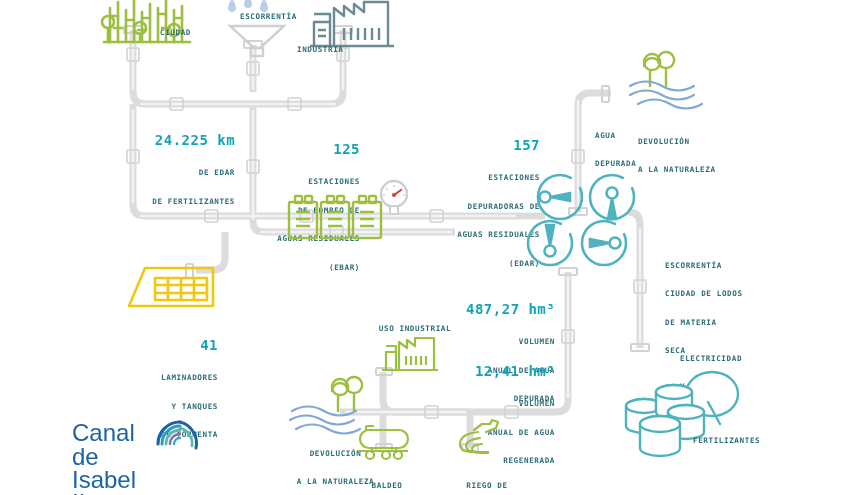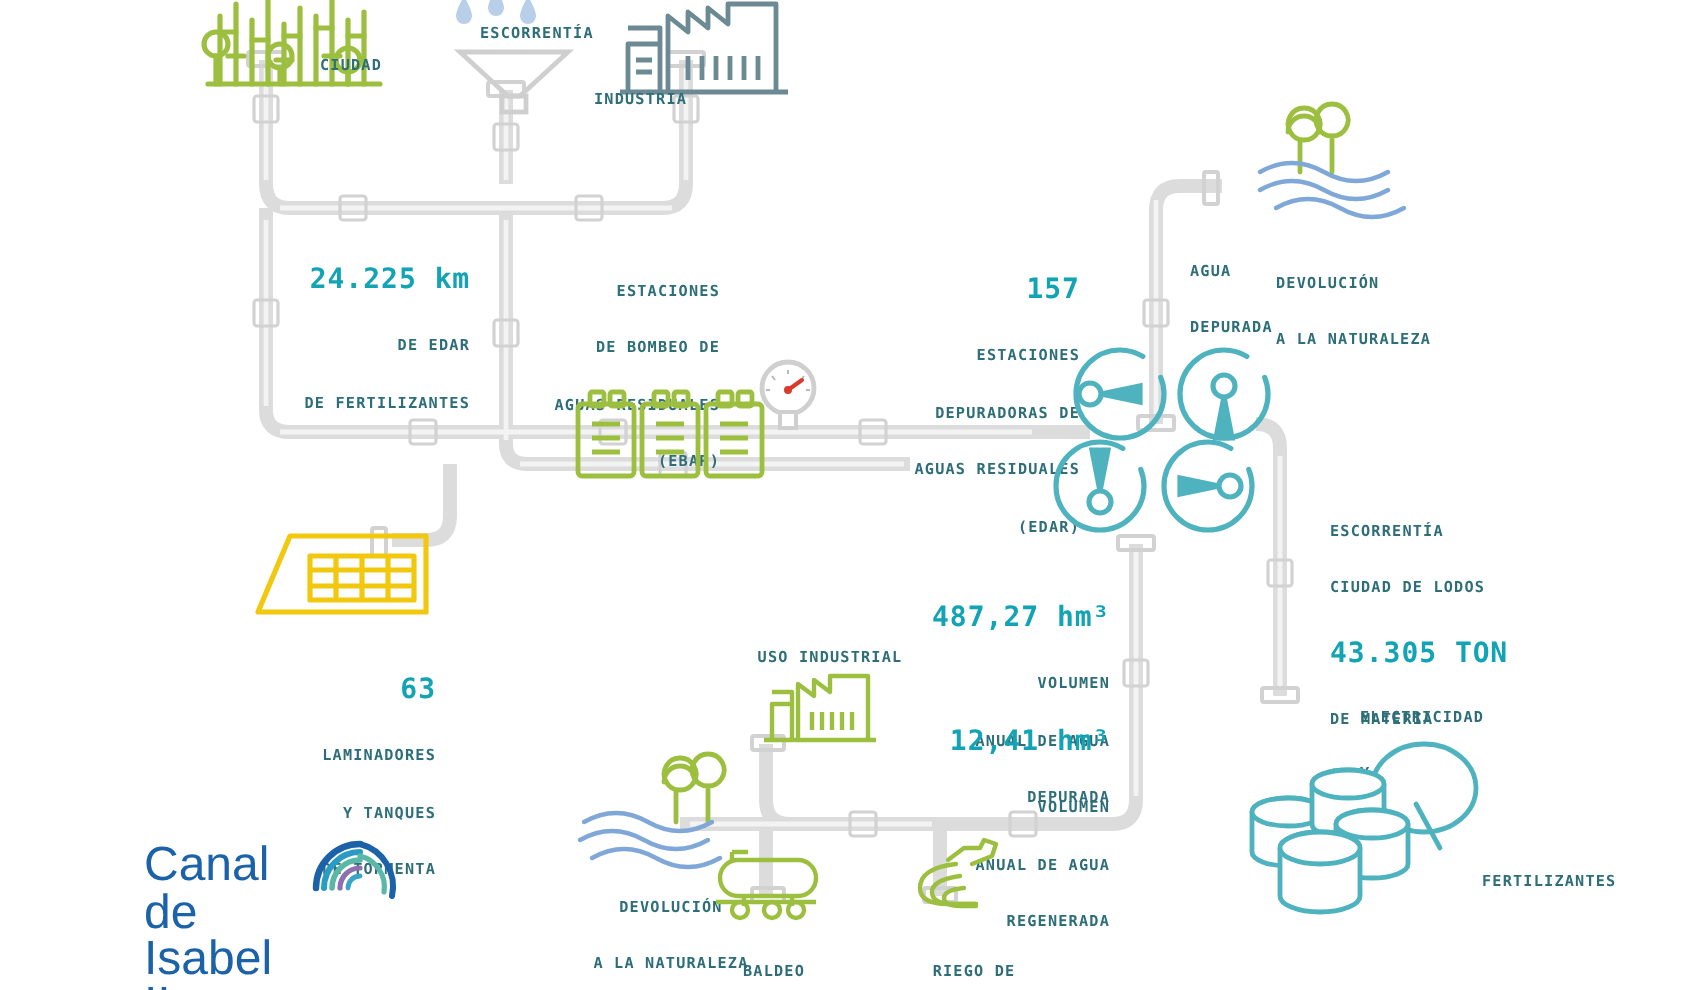--- a/index.html
+++ b/index.html
@@ -152,20 +152,21 @@
   </svg>
   <div class="lbl" style="left:297px;top:45px;">INDUSTRIA</div>
 
   <div class="lbl r" style="left:100px;top:113px;width:135px;">
     <span class="num"><span>24.225</span>&nbsp;<span class="u">km</span></span>
     <span class="sub">DE EDAR</span>
     <span class="sub">DE FERTILIZANTES</span>
   </div>
 
   <div class="lbl r" style="left:255px;top:122px;width:105px;">
+    <span class="num">125</span>
     <span class="sub">ESTACIONES</span>
     <span class="sub">DE BOMBEO DE</span>
     <span class="sub">AGUAS RESIDUALES</span>
     <span class="sub">(EBAR)</span>
   </div>
 
   <div class="lbl r" style="left:425px;top:118px;width:115px;">
     <span class="num">157</span>
     <span class="sub">ESTACIONES</span>
     <span class="sub">DEPURADORAS DE</span>
@@ -240,21 +241,21 @@
   </div>
 
   <svg width="95" height="70" style="left:125px;top:258px;">
     <g stroke="#f2c80f" stroke-width="2.6" fill="none" stroke-linejoin="round">
       <path d="M4,48 L20,10 L88,10 L88,48 Z"></path>
       <rect x="30" y="20" width="52" height="22"></rect>
       <path d="M30,27 L82,27 M30,35 L82,35 M43,20 L43,42 M56,20 L56,42 M69,20 L69,42"></path>
     </g>
   </svg>
   <div class="lbl r" style="left:120px;top:318px;width:98px;">
-    <span class="num">63</span>
+    <span class="num">41</span>
     <span class="sub">LAMINADORES</span>
     <span class="sub">Y TANQUES</span>
     <span class="sub">DE TORMENTA</span>
   </div>
 
   <div class="lbl r" style="left:455px;top:282px;width:100px;">
     <span class="num"><span>487,27</span>&nbsp;<span class="u">hm³</span></span>
     <span class="sub">VOLUMEN</span>
     <span class="sub">ANUAL DE AGUA</span>
     <span class="sub">DEPURADA</span>
@@ -263,21 +264,20 @@
   <div class="lbl r" style="left:455px;top:344px;width:100px;">
     <span class="num"><span>12,41</span>&nbsp;<span class="u">hm³</span></span>
     <span class="sub">VOLUMEN</span>
     <span class="sub">ANUAL DE AGUA</span>
     <span class="sub">REGENERADA</span>
   </div>
 
   <div class="lbl" style="left:665px;top:242px;width:150px;">
     <span class="sub">ESCORRENTÍA</span>
     <span class="sub">CIUDAD DE LODOS</span>
-    <span class="num" style="margin-top:1px;"><span>43.305</span>&nbsp;<span class="u">TON</span></span>
     <span class="sub">DE MATERIA</span>
     <span class="sub">SECA</span>
   </div>
 
   <div class="lbl" style="left:680px;top:335px;">
     <span class="sub">ELECTRICIDAD</span>
     <span class="sub">Y BIOGÁS</span>
   </div>
 
   <svg width="140" height="90" style="left:612px;top:372px;">
@@ -295,21 +295,21 @@
       <g>
         <path d="M56,40 a18,7 0 0 1 36,0 L92,60 a18,7 0 0 1 -36,0 Z"></path>
         <ellipse cx="74" cy="40" rx="18" ry="7"></ellipse>
       </g>
       <g>
         <path d="M28,52 a20,8 0 0 1 40,0 L68,76 a20,8 0 0 1 -40,0 Z"></path>
         <ellipse cx="48" cy="52" rx="20" ry="8"></ellipse>
       </g>
     </g>
   </svg>
-  <div class="lbl" style="left:693px;top:436px;margin-left:48px;">FERTILIZANTES</div>
+  <div class="lbl" style="left:693px;top:436px;">FERTILIZANTES</div>
 
   <svg width="115" height="72" style="left:288px;top:375px;">
     <g stroke="#9dbf3f" stroke-width="2.4" fill="none" stroke-linecap="round">
       <path d="M52,20 a8,8 0 1 1 0.1,0 M50,20 L50,36"></path>
       <path d="M66,18 a8,8 0 1 1 0.1,0 M66,18 L66,36"></path>
       <path d="M44,16 a8,8 0 0 1 16,0"></path>
     </g>
     <g stroke="#7fa7d8" stroke-width="2.2" fill="none" stroke-linecap="round">
       <path d="M4,36 q16,-9 32,0 t32,0"></path>
       <path d="M2,45 q16,-9 32,0 t32,0"></path>

